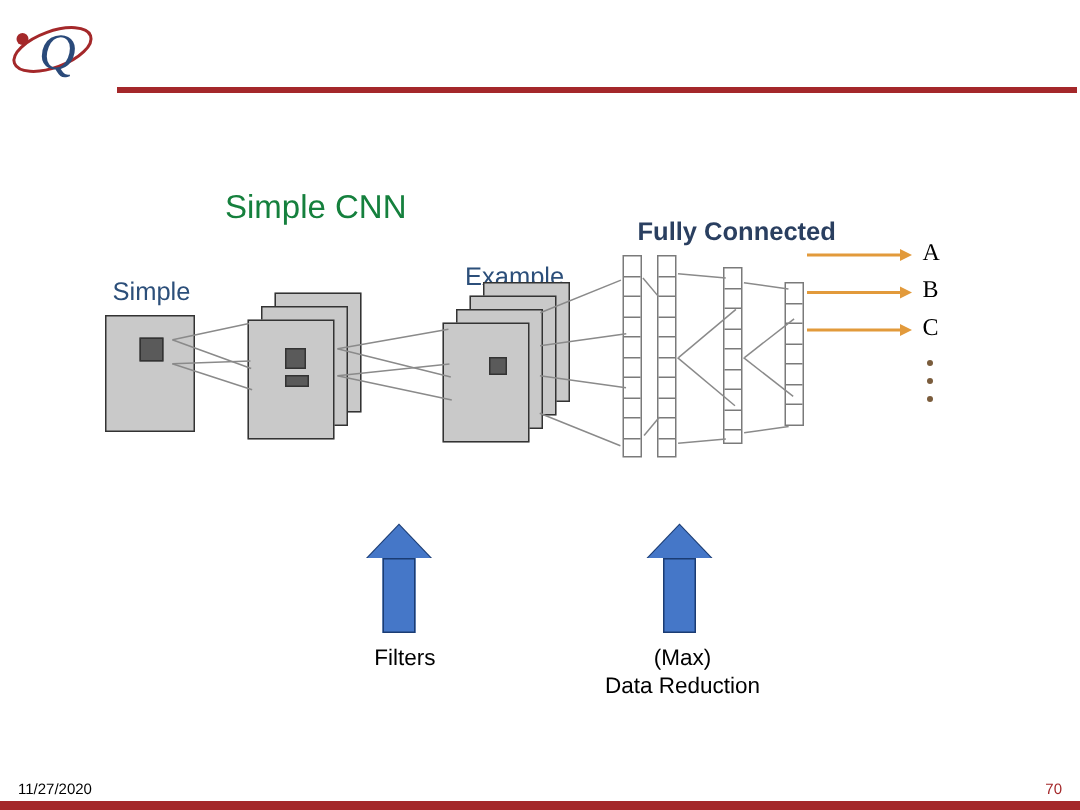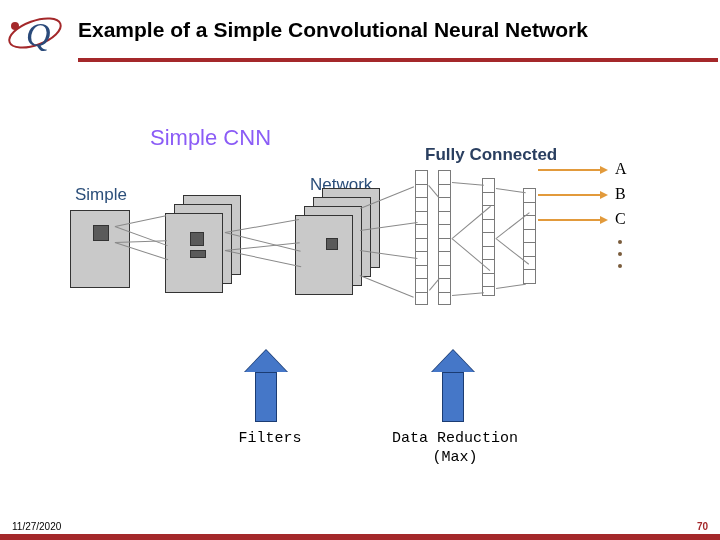--- a/index.html
+++ b/index.html
@@ -6,21 +6,21 @@
 body { width:720px; height:540px; font-family:Arial,Helvetica,sans-serif; background:#fff; position:relative; overflow:hidden; }
 
 
 .header { position:relative; height:72px; }
 .logo { position:absolute; left:4px; top:2px; width:62px; height:62px; }
 .title { position:absolute; left:78px; top:18px; font-size:21px; font-weight:bold; color:#000; }
 .rule { position:absolute; left:78px; top:58px; width:640px; height:4px; background:#a4282a; }
 
 
 .diagram { position:absolute; left:70px; top:130px; width:600px; height:260px; }
-.cnn-title { position:absolute; left:80px; top:-5px; font-size:22px; color:#8b5cf6; }
+.cnn-title { position:absolute; left:80px; top:-5px; font-size:22px; color:#15803d; }
 
 
 .stage-label { position:absolute; font-size:17px; color:#2c4f7a; }
 .lbl-input { left:5px; top:55px; }
 .lbl-conv  { left:90px; top:40px; }
 .lbl-pool  { left:240px; top:45px; }
 .lbl-fc    { left:355px; top:15px; font-weight:bold; color:#2a3f60; }
 
 
 .out-label { position:absolute; left:545px; font-size:16px; font-family:"Times New Roman",serif; color:#000; }
@@ -53,48 +53,47 @@
 
 
 .bigarrow { position:absolute; width:42px; }
 .bigarrow .shaft { width:22px; height:50px; margin:0 auto; background:#4577c8; border:1px solid #1b3c73; }
 .bigarrow .head { width:0; height:0; margin:0 auto; border-left:21px solid transparent; border-right:21px solid transparent; border-bottom:22px solid #4577c8; position:relative; }
 .bigarrow .head::after { content:""; position:absolute; left:-21px; top:0; width:0; height:0; border-left:21px solid transparent; border-right:21px solid transparent; border-bottom:22px solid transparent; }
 .bigarrow .head-wrap { position:relative; }
 .bigarrow .head-border { position:absolute; left:-1px; top:-1px; width:0; height:0; border-left:22px solid transparent; border-right:22px solid transparent; border-bottom:23px solid #1b3c73; z-index:-1; }
 
 
-.anno { position:absolute; text-align:center; font-size:15px; color:#000; line-height:1.25;font-family:Liberation Mono, monospace; }
+.anno { position:absolute; text-align:center; font-size:15px; color:#000; line-height:1.25; }
 .anno1 { left:180px; top:430px; width:180px; }
 .anno2 { left:380px; top:430px; width:150px; }
 
 
 .footer { position:absolute; left:0; bottom:0; width:720px; height:18px; }
 .footer .fill { position:absolute; left:0; bottom:0; width:720px; height:6px; background:#a4282a; }
 .footer .date { position:absolute; left:12px; bottom:8px; font-size:10px; color:#000; }
-.footer .page { position:absolute; right:12px; bottom:8px; font-size:10px; color:#a4282a; font-weight:bold;margin-top:46px; }
+.footer .page { position:absolute; right:12px; bottom:8px; font-size:10px; color:#a4282a; font-weight:normal;margin-top:46px; }
 </style>
 </head>
 <body>
 
 <div class="header">
   <svg class="logo" viewBox="0 0 62 62">
     <ellipse cx="31" cy="31" rx="27" ry="12" fill="none" stroke="#a4282a" stroke-width="2" transform="rotate(-20 31 31)"></ellipse>
     <circle cx="11" cy="24" r="4" fill="#a4282a"></circle>
     <text x="22" y="44" font-family="Georgia,serif" font-size="34" font-style="italic" fill="#2a4a7a">Q</text>
   </svg>
-  <div class="title">Example of a Simple Convolutional Neural Network</div>
   <div class="rule"></div>
 </div>
 
 <div class="diagram">
   <div class="cnn-title">Simple CNN</div>
 
   <div class="stage-label lbl-input">Simple</div>
-  <div class="stage-label lbl-pool">Network</div>
+  <div class="stage-label lbl-pool">Example</div>
   <div class="stage-label lbl-fc">Fully Connected</div>
 
   <div class="tile input">
     <div class="patch" style="left:22px; top:14px;"></div>
   </div>
 
   <div class="stack" style="left:95px; top:65px;">
     <div class="layer" style="left:18px; top:0;"></div>
     <div class="layer" style="left:9px;  top:9px;"></div>
     <div class="layer" style="left:0;    top:18px;">
@@ -218,21 +217,21 @@
       <div class="head-border"></div>
       <div class="head"></div>
     </div>
   <div class="shaft"></div>
 </div>
 
 <div class="anno anno1">
   <div>Filters</div>
 </div>
 <div class="anno anno2">
+  <div>(Max)</div>
   <div>Data Reduction</div>
-  <div>(Max)</div>
 </div>
 
 <div class="footer">
   <div class="date">11/27/2020</div>
   <div class="page">70</div>
   <div class="fill"></div>
 </div>
 
 </body></html>

